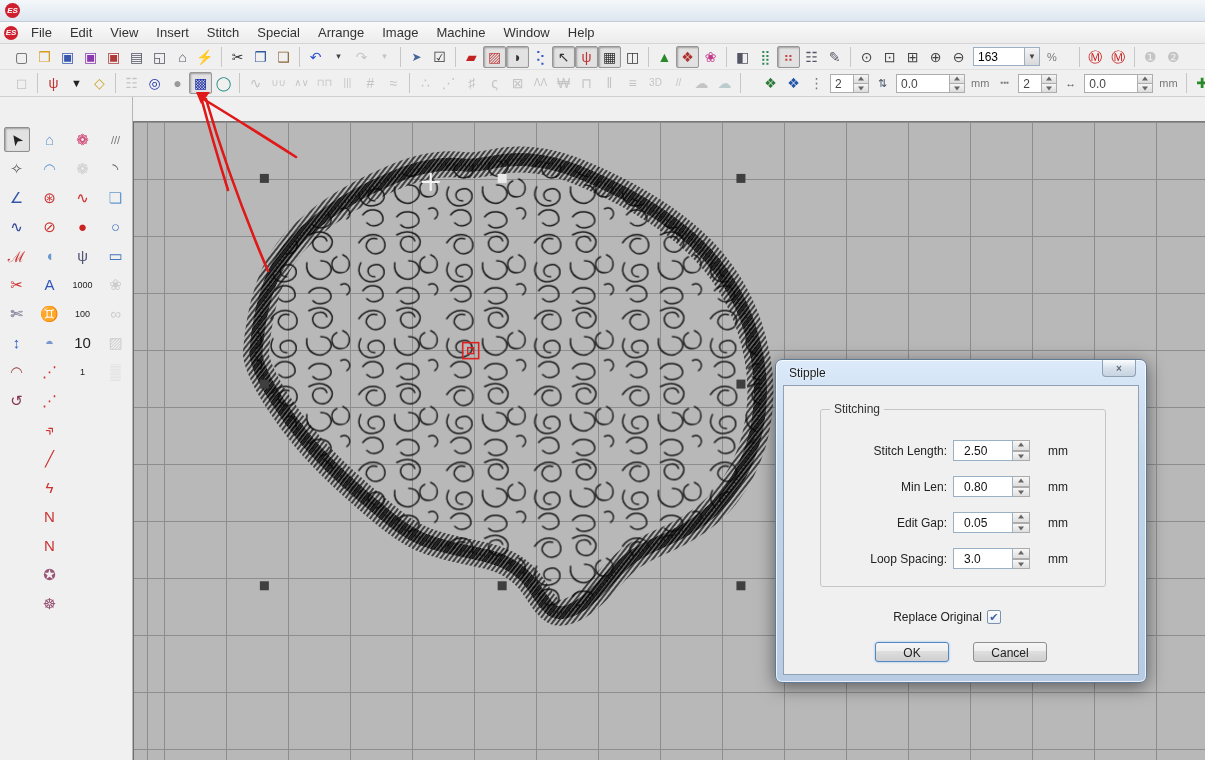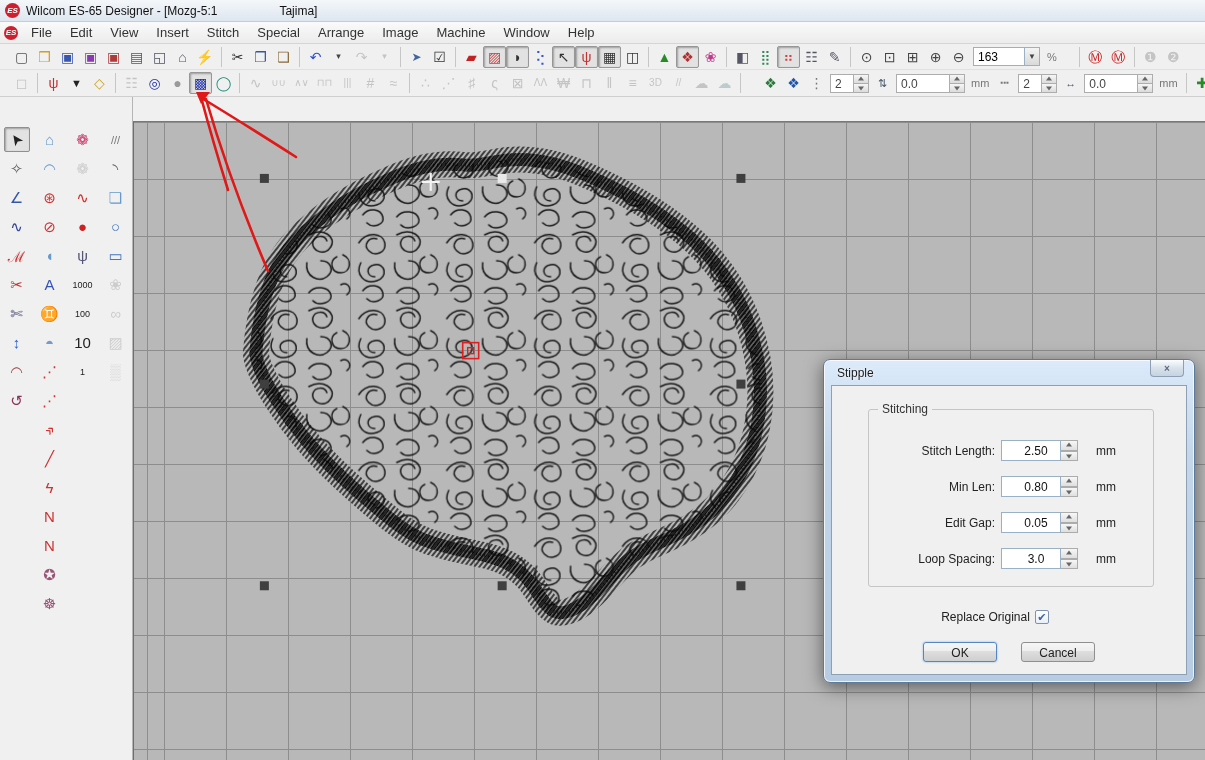--- a/index.html
+++ b/index.html
@@ -76,40 +76,40 @@
     background-position:30px 0, 0 0; }
   .design-svg { position:absolute; inset:0; width:100%; height:100%; }
 
   .annotation-svg { position:absolute; left:0; top:0; width:1205px; height:760px;
     pointer-events:none; z-index:40; }
 
   
   .dialog { position:absolute; left:775px; top:359px; width:372px; height:324px;
     border-radius:7px; border:1px solid #5f7a96; z-index:30;
     background:linear-gradient(#dceafa 0%,#c3d6ea 30%,#b7cce3 100%);
-    box-shadow:0 4px 18px rgba(0,0,0,.5), inset 0 0 0 1px rgba(255,255,255,.75);margin-left:48px; }
+    box-shadow:0 4px 18px rgba(0,0,0,.5), inset 0 0 0 1px rgba(255,255,255,.75); }
   .dlg-title { position:absolute; left:13px; top:6px; font-size:12px; color:#1a1a1a;
     text-shadow:0 0 3px rgba(255,255,255,.9); }
   .dlg-close { position:absolute; right:10px; top:0px; width:34px; height:17px;
     border:1px solid #8d9fb3; border-top:none; border-radius:0 0 4px 4px;
     background:linear-gradient(#fbfdfe,#d9e2ec 48%,#c6d3e0);
     color:#5a6b7d; font-size:10px; font-weight:bold; display:flex; align-items:center;
     justify-content:center; cursor:default; }
   .dlg-client { position:absolute; left:7px; right:7px; top:25px; bottom:7px;
     background:#f0f0f0; border:1px solid #8ea0b4; }
   .groupbox { position:absolute; left:36px; top:23px; width:286px; height:178px;
     border:1px solid #c5c5c5; border-radius:3px; }
   .group-label { position:absolute; left:9px; top:-8px; background:#f0f0f0;
     padding:0 4px; font-size:12px; color:#333; }
   .field-rows { position:absolute; left:0; right:0; top:30px;
     display:flex; flex-direction:column; gap:15px; }
   .frow { display:flex; align-items:center; height:21px; }
   .frow .flabel { width:126px; text-align:right; font-size:12px; color:#222; margin-right:6px; }
   .frow .fval { width:60px; height:21px; background:#fff; border:1px solid #9ab0c6;
-    font-size:12px; color:#111; padding:3px 0 0 10px;text-align:center; }
+    font-size:12px; color:#111; padding:3px 0 0 10px; }
   .frow .fspin { width:17px; height:21px; display:flex; flex-direction:column; }
   .frow .fspin div { flex:1; border:1px solid #acacac; border-left:none;
     background:linear-gradient(#f7f7f7,#dfdfdf); position:relative; }
   .frow .fspin div:first-child { border-bottom-width:1px; }
   .frow .funit { font-size:12px; color:#222; margin-left:18px; }
   .replace-row { position:absolute; left:0; right:0; top:224px; display:flex;
     justify-content:center; align-items:center; transform:translateX(-14px); }
   .replace-row .rlabel { font-size:12px; color:#222; margin-right:5px; }
   .checkbox { width:14px; height:14px; border:1px solid #7d93ad; border-radius:2px;
     background:linear-gradient(#fefefe,#e9eff7); font-size:11px; color:#3f62a8;
@@ -119,23 +119,20 @@
   .dbtn { width:74px; height:20px; font-size:12px; color:#222; text-align:center;
     border:1px solid #8f8f8f; border-radius:3px; padding-top:3px; cursor:default;
     background:linear-gradient(#f6f6f6 0%,#eee 45%,#dedede 46%,#cfcfcf 100%); }
   .dbtn.default { border-color:#5586c4; box-shadow:0 0 2px #7aaae0; }
 </style>
 </head>
 <body>
 
 <div class="titlebar">
   <div class="logo">ES</div>
-  <span class="title-text">
-    <span>Wilcom ES-65 Designer - [Mozg-5:1</span><span class="title-gap"></span><span>Tajima]</span>
-  </span>
 </div>
 
 <div class="menubar">
   <div class="logo" style="width:14px;height:14px;margin-right:4px;">ES</div>
   <div style="display:flex;">
 
   <div class="menu-item"><span></span><span>File</span></div>
       <div class="menu-item"><span></span><span>Edit</span></div>
       <div class="menu-item"><span></span><span>View</span></div>
       <div class="menu-item"><span></span><span>Insert</span></div>

